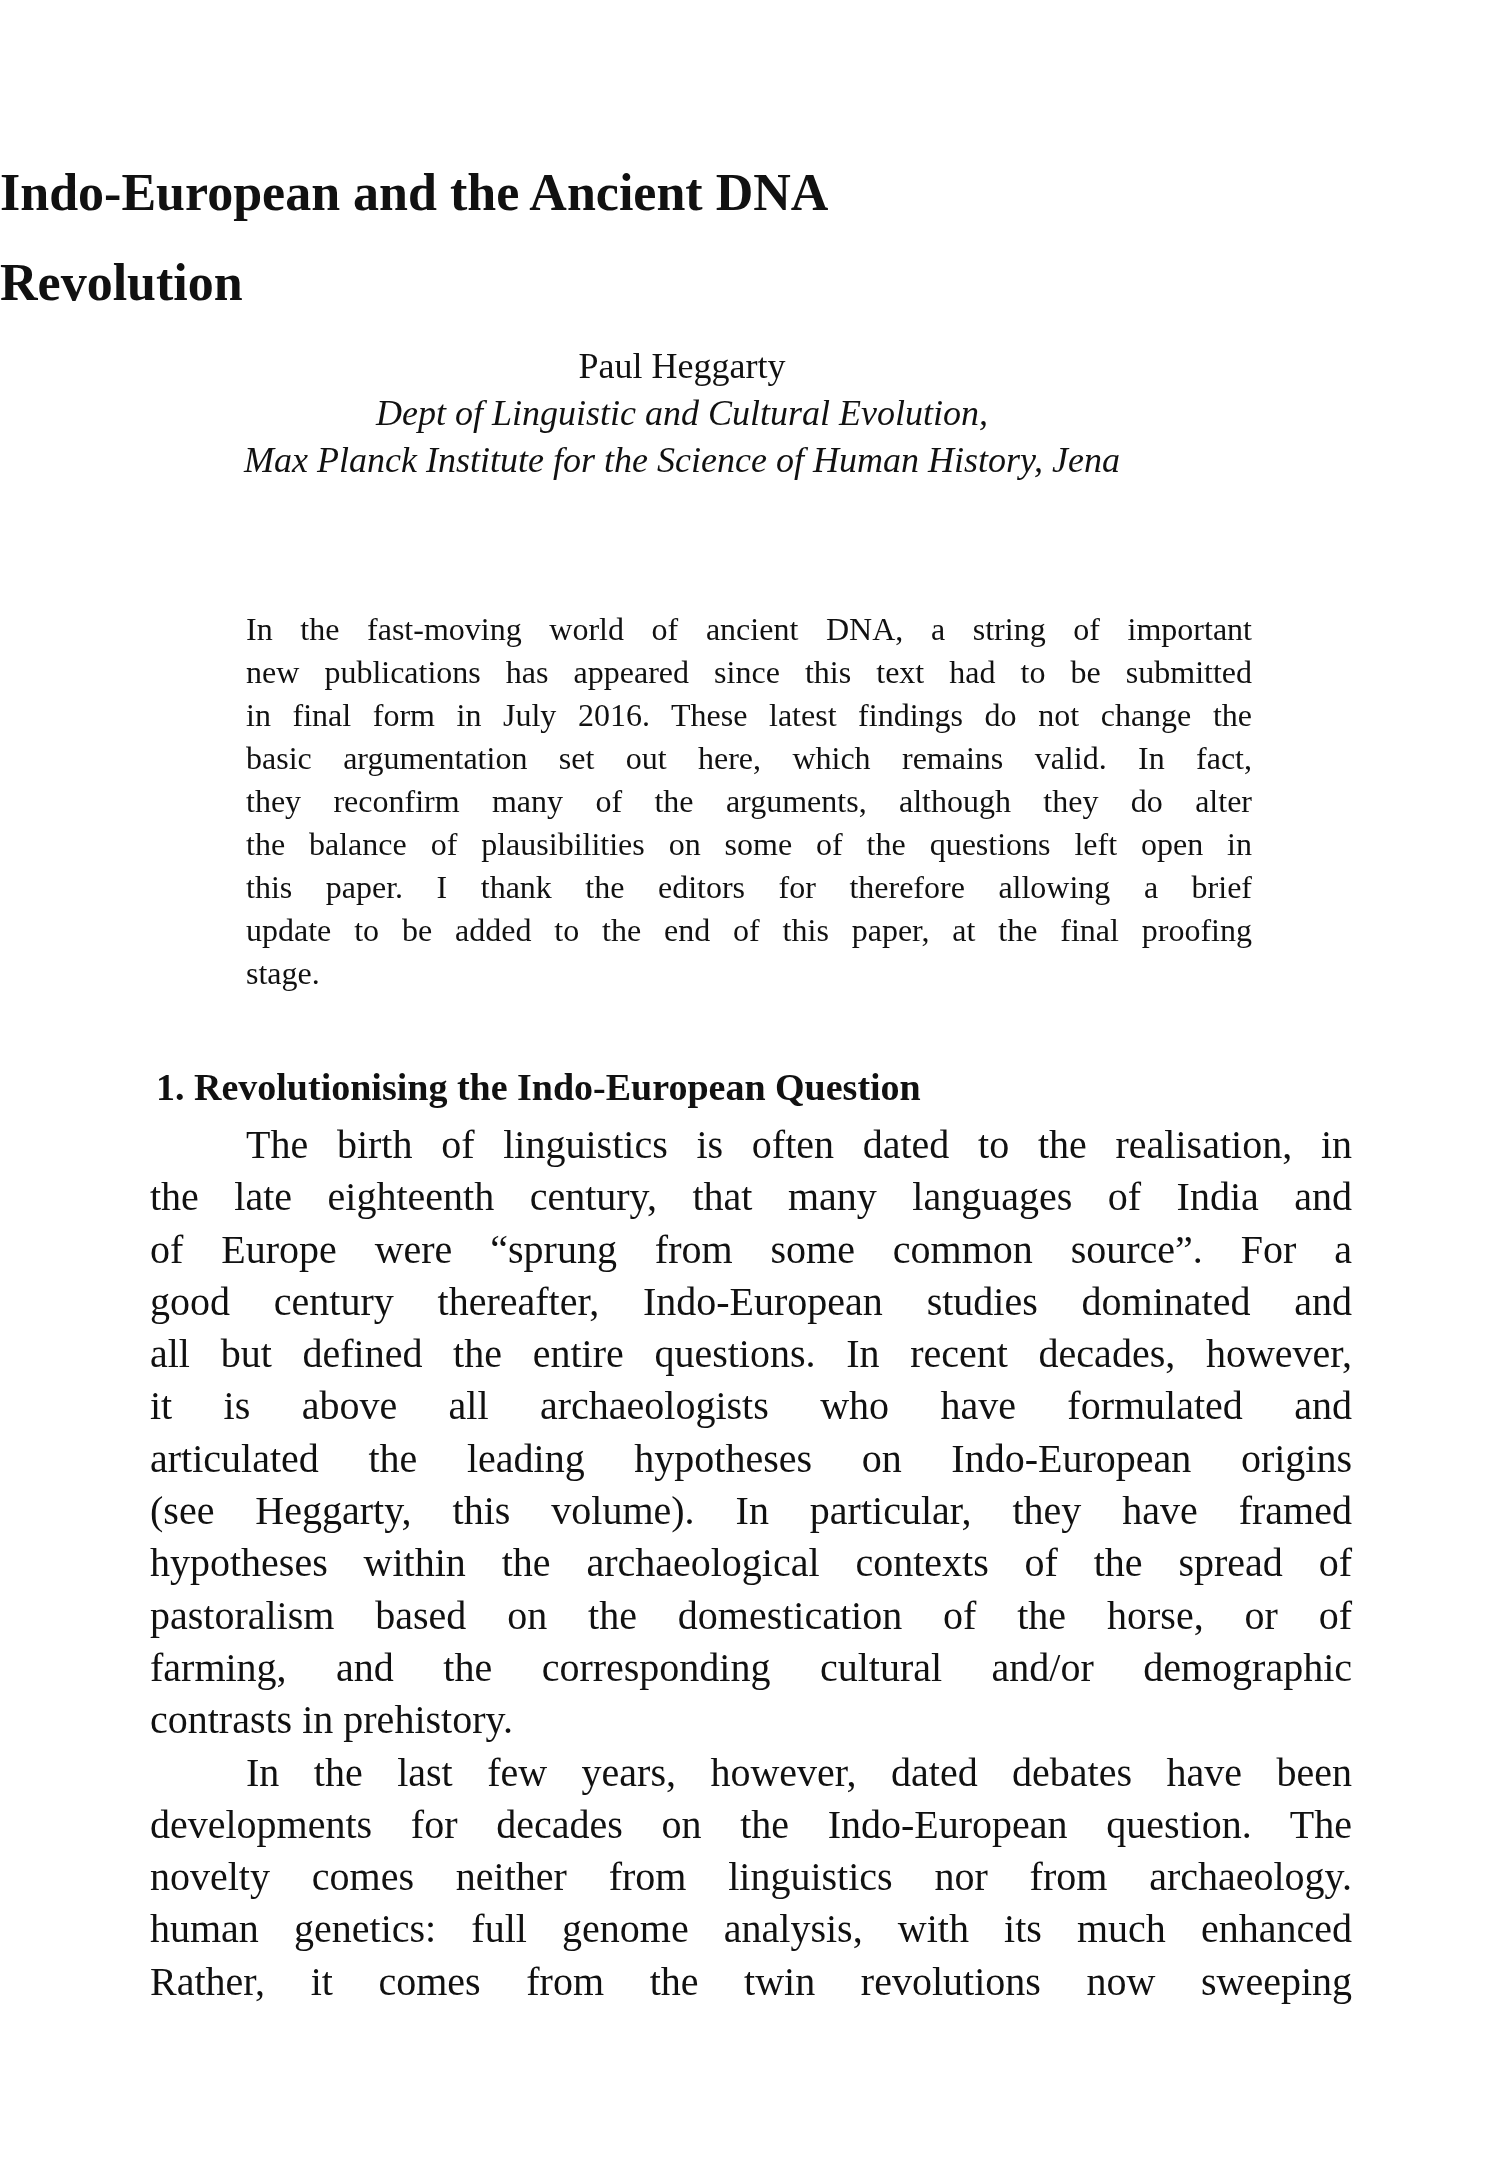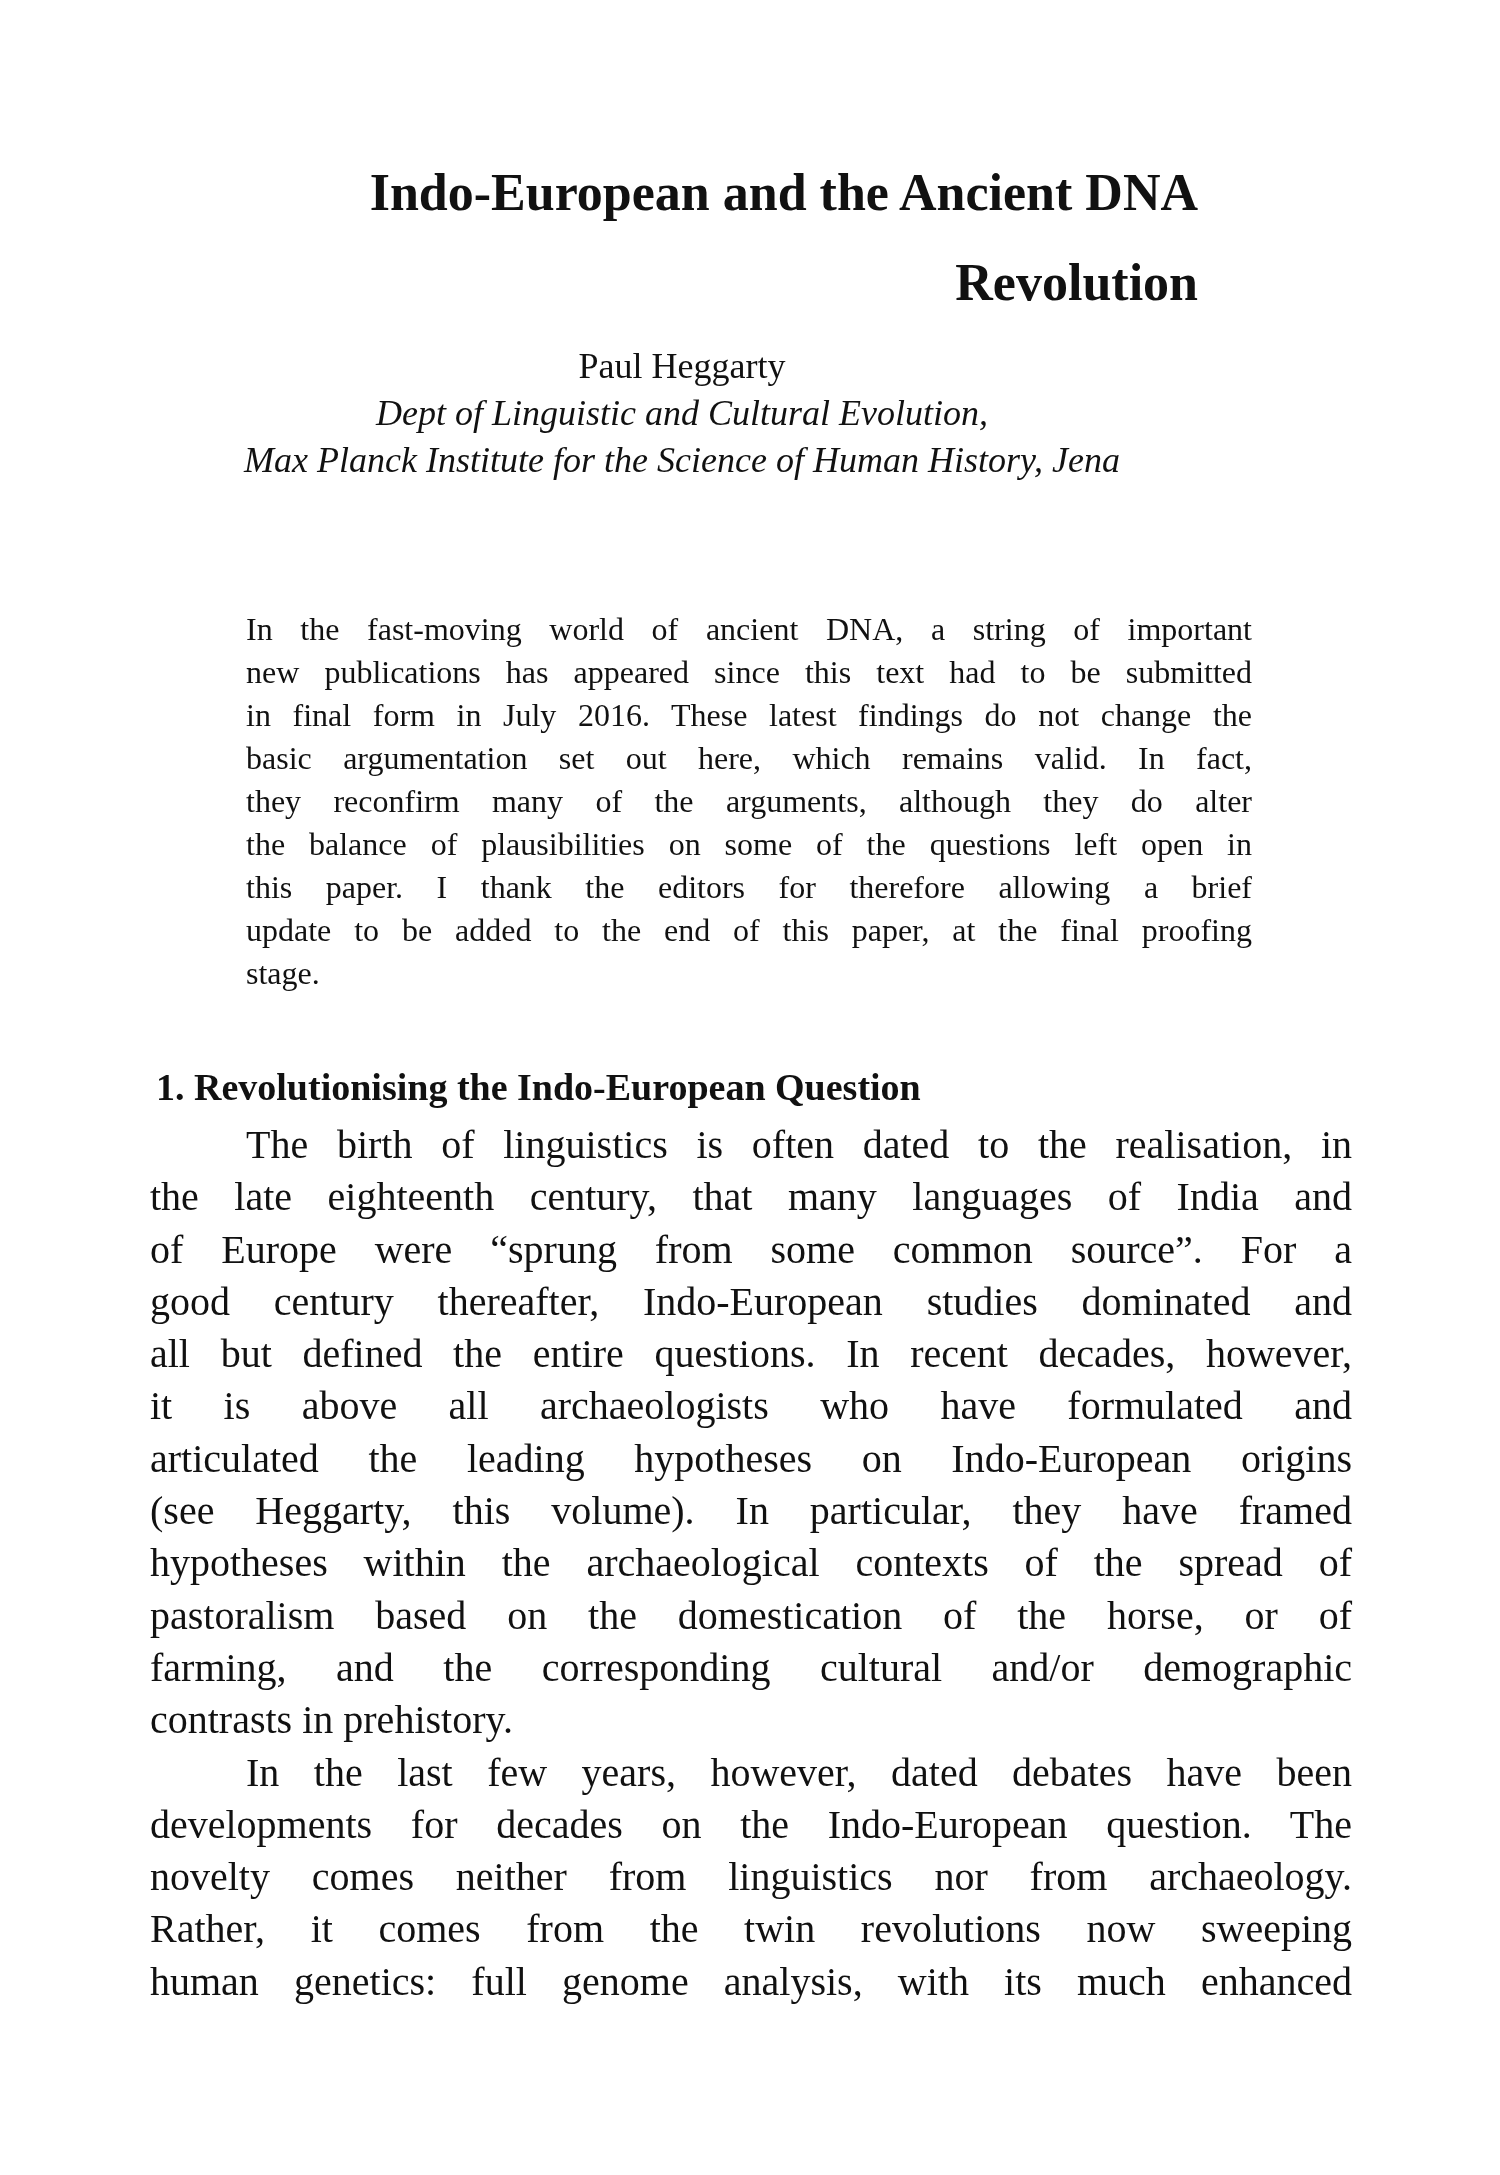--- a/index.html
+++ b/index.html
@@ -2,21 +2,21 @@
 <html><head>
 <meta charset="utf-8">
 <style>
   html, body { margin: 0; padding: 0; background: #ffffff; }
   body {
     width: 1500px; height: 2175px; position: relative; overflow: hidden;
     font-family: "Liberation Serif", "DejaVu Serif", serif; color: #111111;
   }
   .title {
     position: absolute; left: 0; width: 1198px; top: 148px;
-    text-align: right; font-weight: bold; font-size: 52px; line-height: 90px;
+    text-align: left; font-weight: bold; font-size: 52px; line-height: 90px;
   }
   .author-block {
     position: absolute; left: 0; width: 1364px; top: 343px;
     text-align: center; font-size: 36px; line-height: 47px;
   }
   .author-block .aff { font-style: italic; }
   .abstract {
     position: absolute; left: 246px; width: 1006px; top: 608px;
     font-size: 32px; line-height: 43px;
   }
@@ -72,16 +72,16 @@
     <span class="jline">hypotheses within the archaeological contexts of the spread of</span>
     <span class="jline">pastoralism based on the domestication of the horse, or of</span>
     <span class="jline">farming, and the corresponding cultural and/or demographic</span>
     <span class="jline last">contrasts in prehistory.</span>
   </div>
 
   <div class="body-text">
     <span class="jline indent">In the last few years, however, dated debates have been</span>
     <span class="jline">developments for decades on the Indo-European question. The</span>
     <span class="jline">novelty comes neither from linguistics nor from archaeology.</span>
+    <span class="jline">human genetics: full genome analysis, with its much enhanced</span>
     <span class="jline">Rather, it comes from the twin revolutions now sweeping</span>
-    <span class="jline">human genetics: full genome analysis, with its much enhanced</span>
   </div>
 </div>
 
 </body></html>

